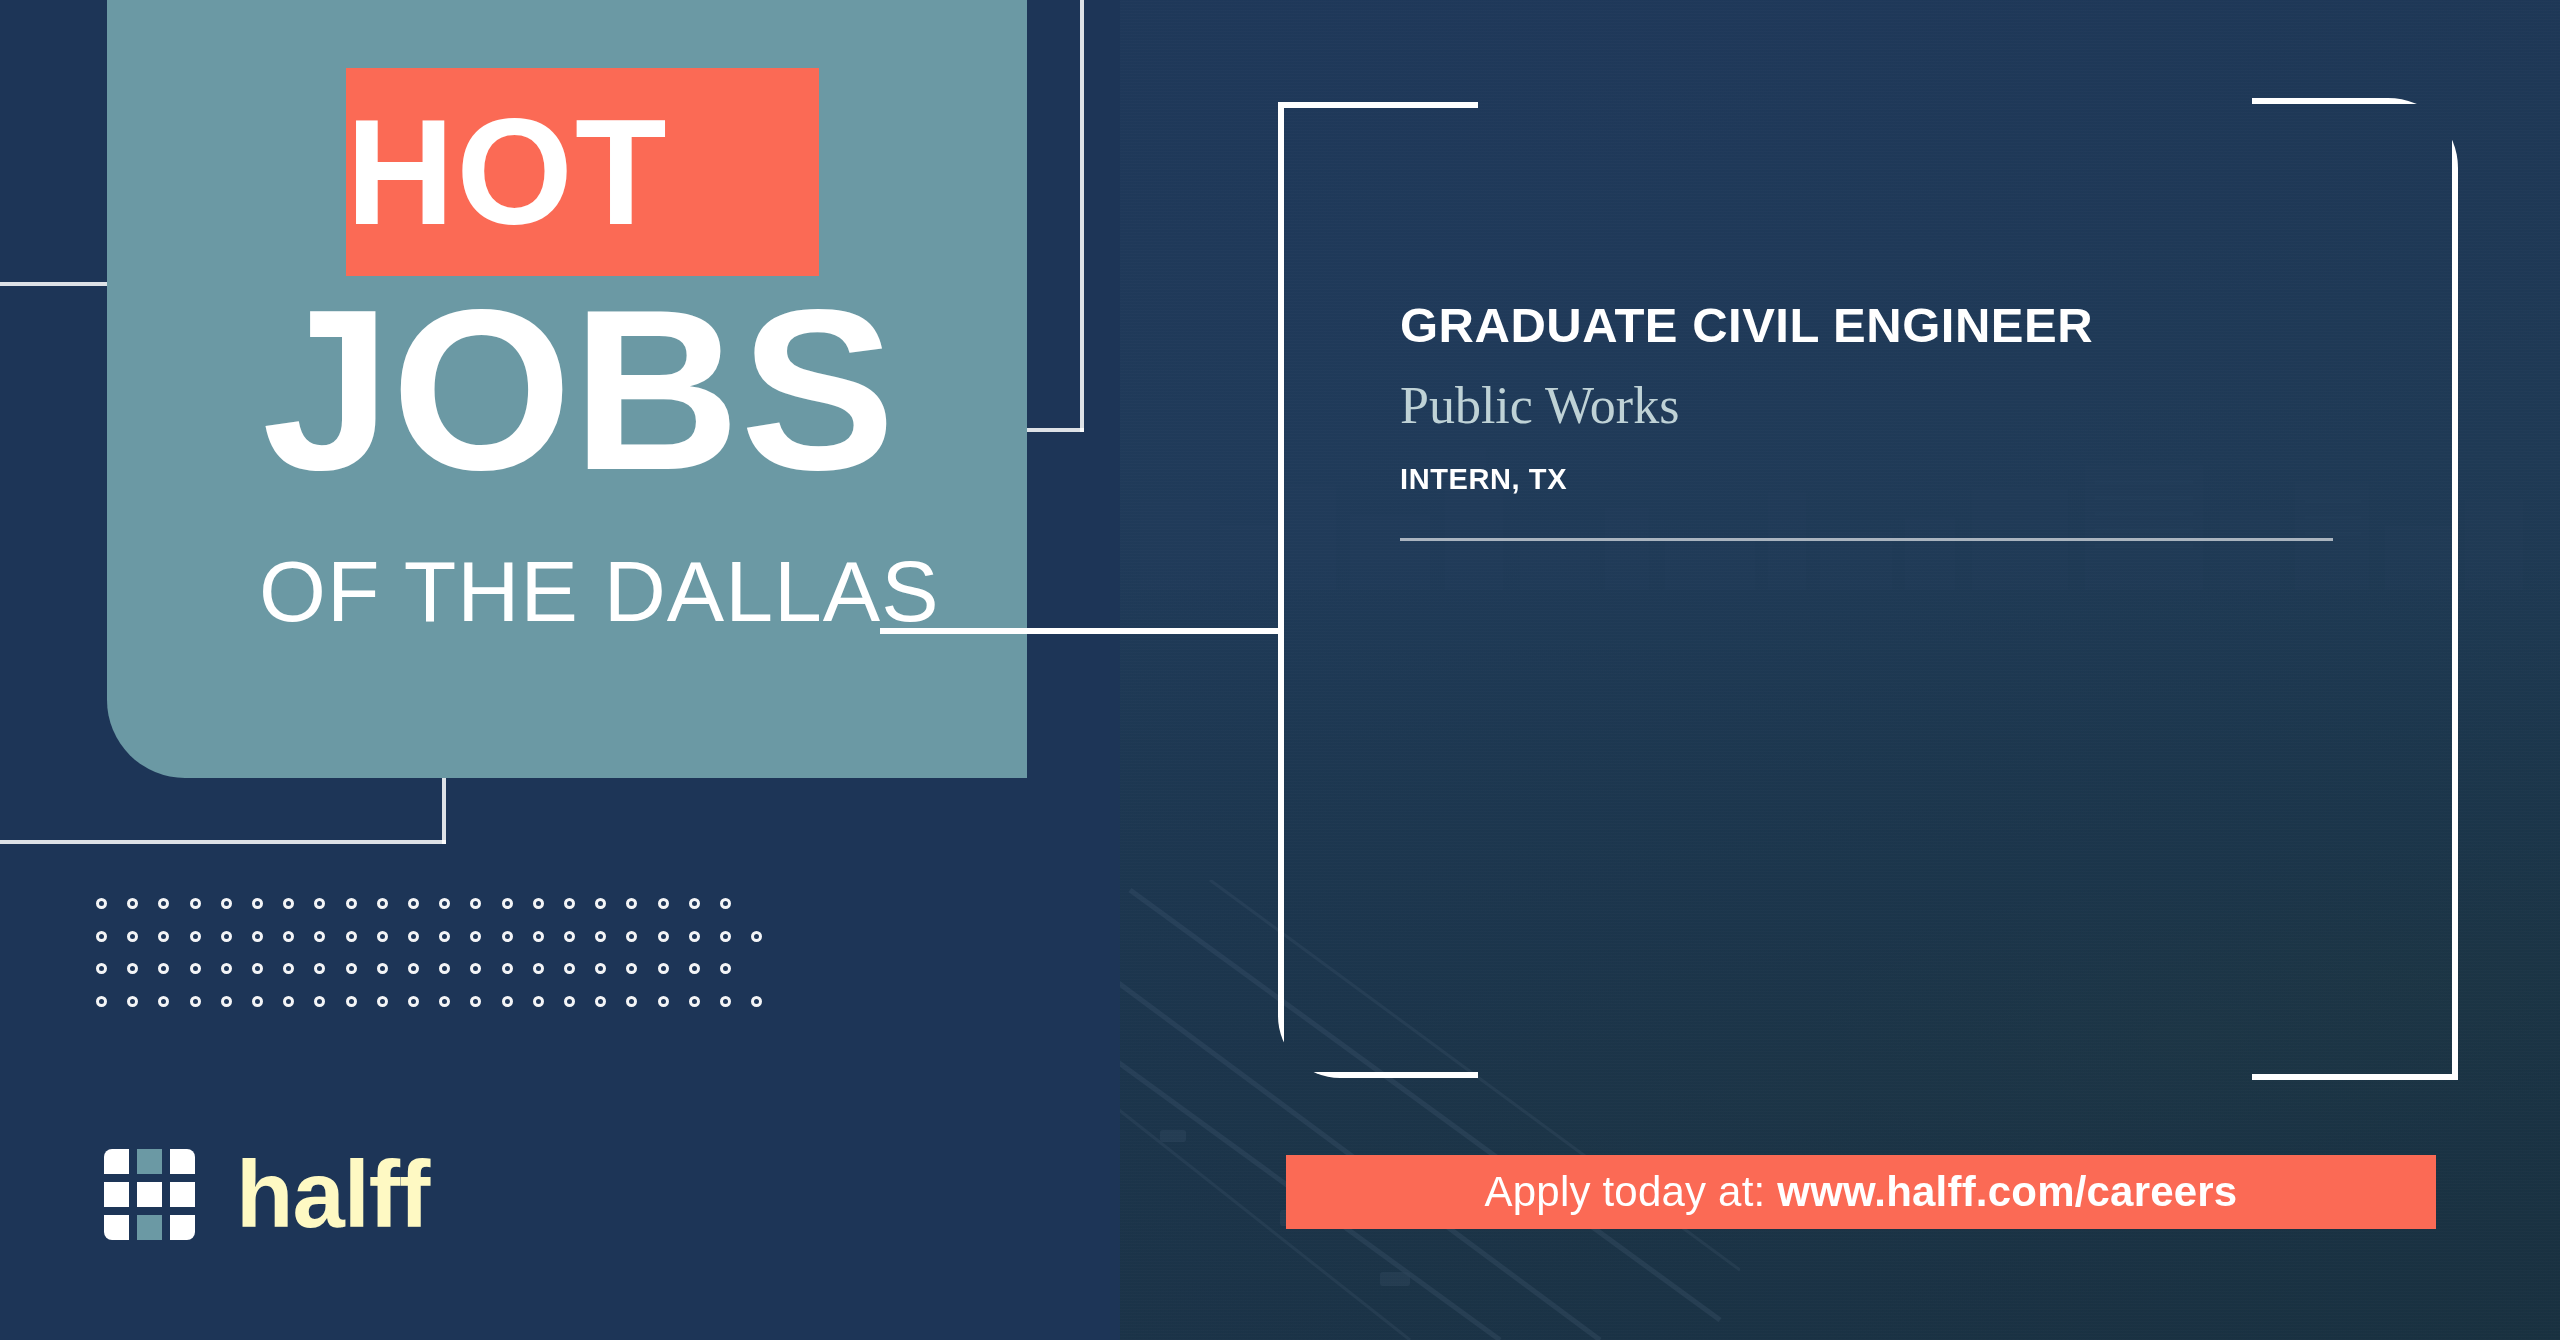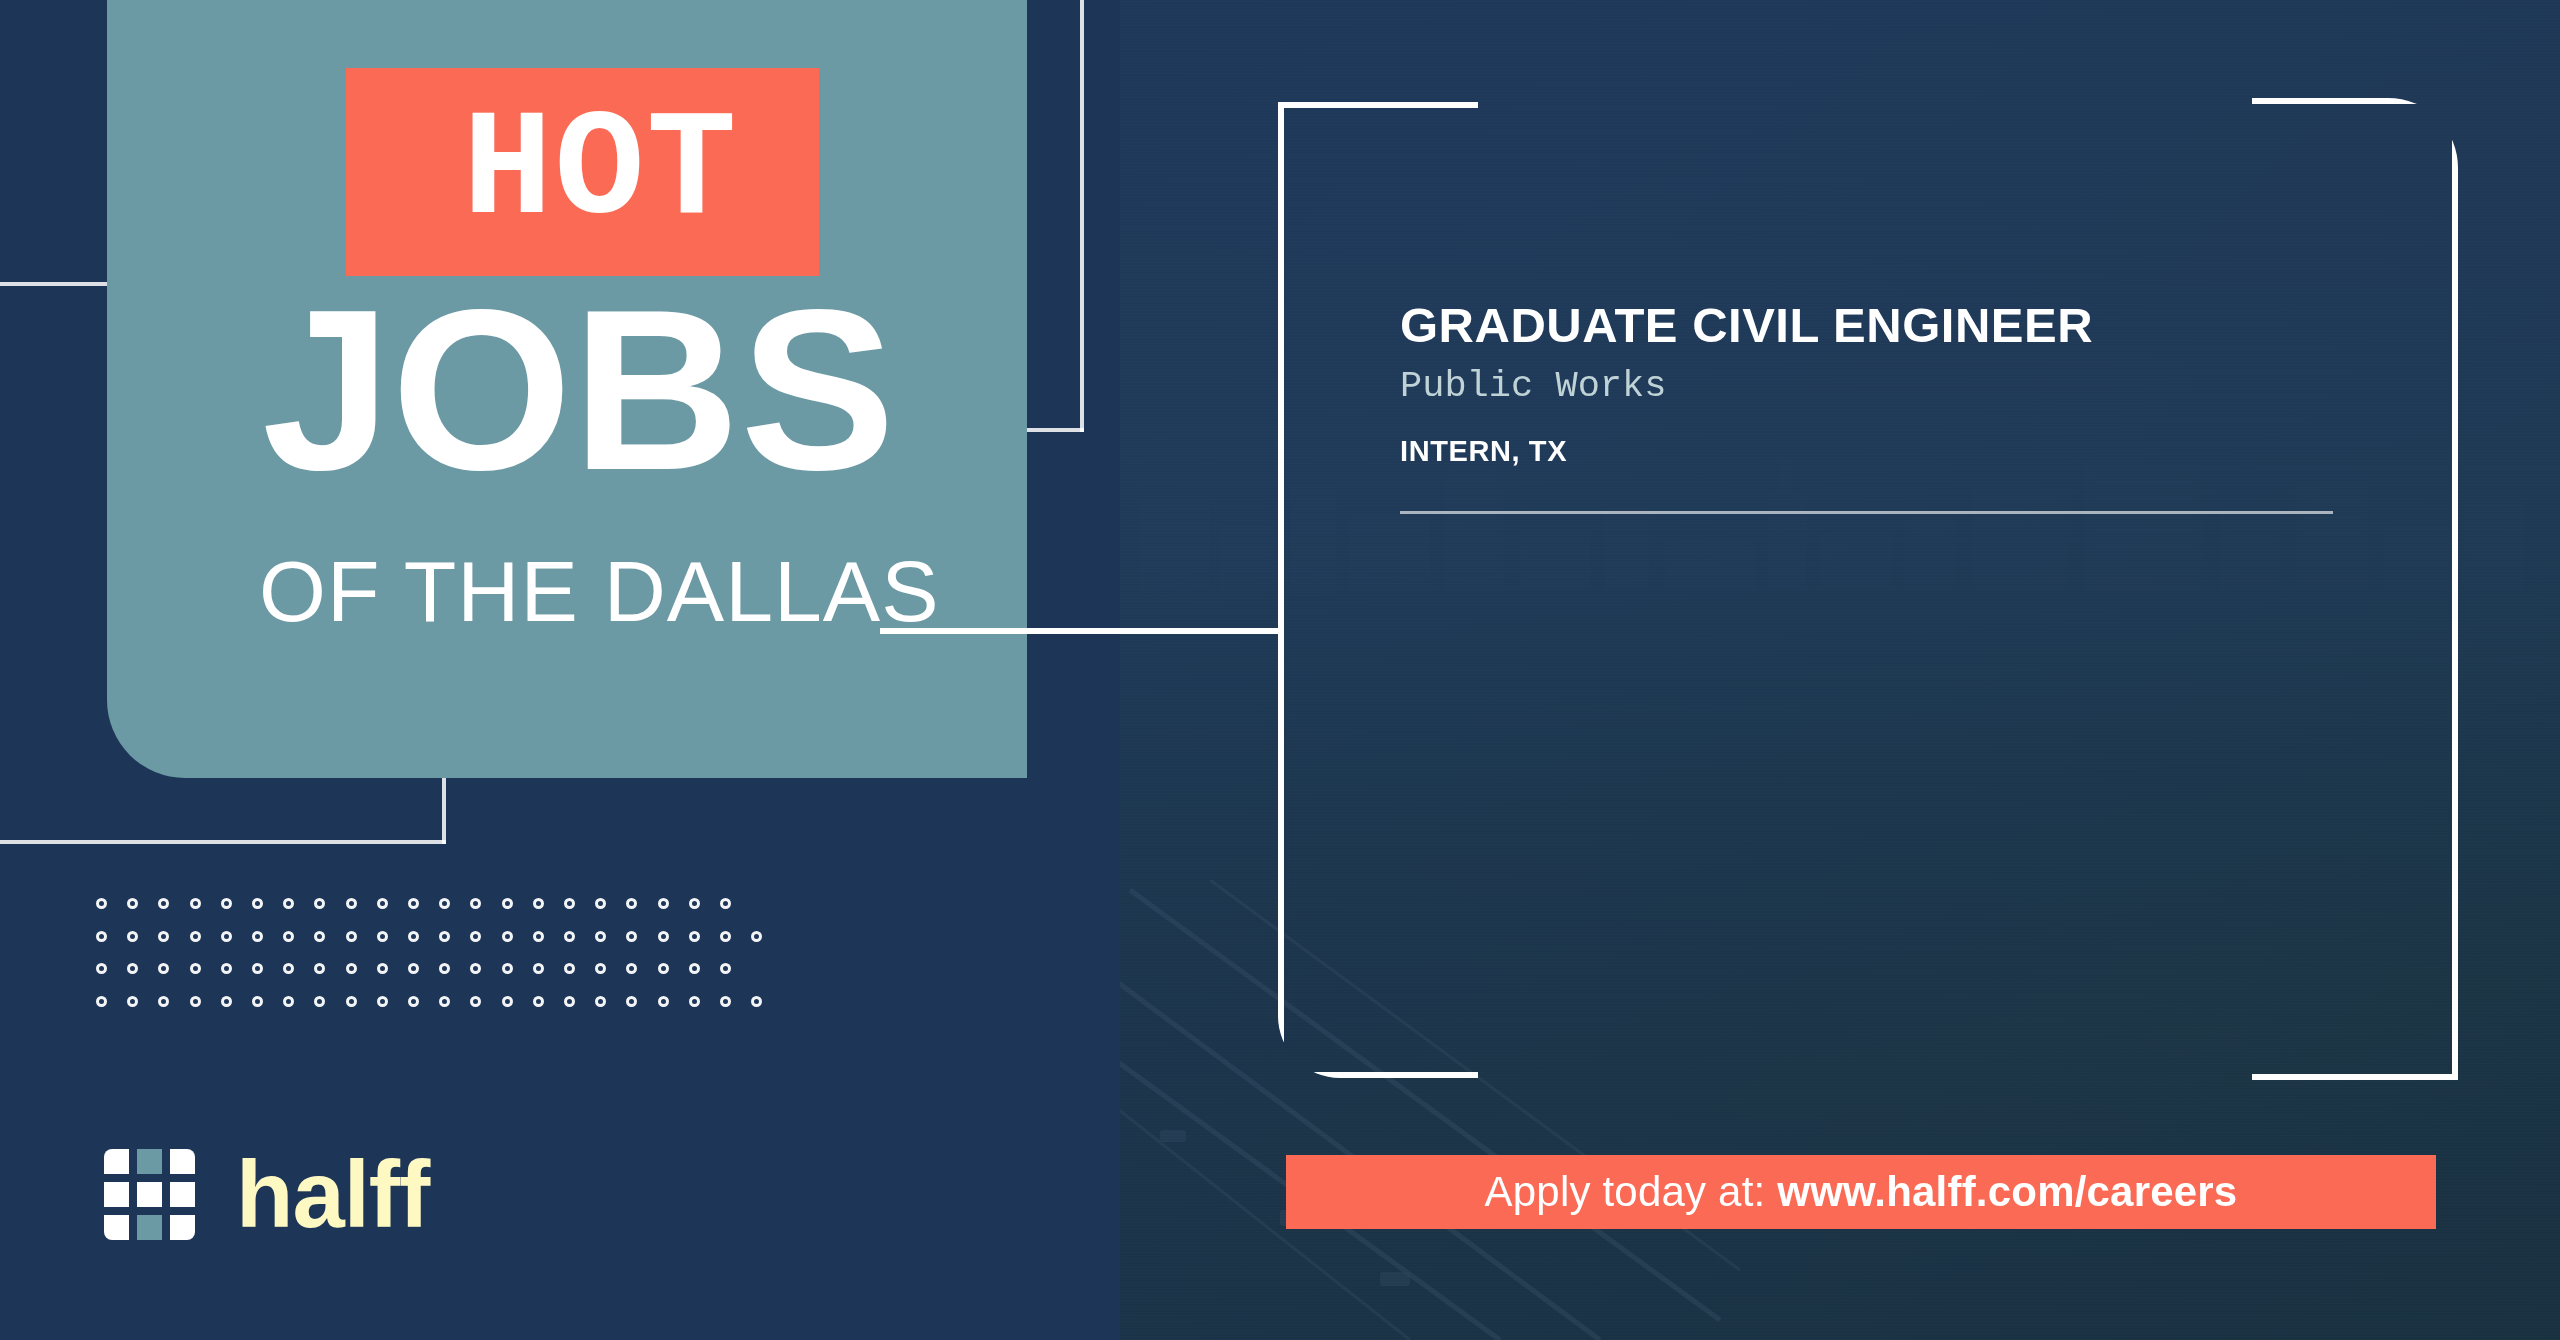--- a/index.html
+++ b/index.html
@@ -155,28 +155,27 @@
     top: 108px;
     width: 473px;
     height: 208px;
     background: #fb6a55;
   }
   .hot-text {
     position: absolute;
     left: 0; right: 0;
     top: 50%;
     transform: translateY(-50%);
-    text-align: center;
+    text-align: left;
     color: #ffffff;
-    font-family: Liberation Mono, monospace;
+    font-family: Liberation Sans, sans-serif;
     font-weight: bold;
     font-size: 150px;
     letter-spacing: 2px;
     line-height: 1;
-    margin-left: 36px;
   }
   .jobs-text {
     position: absolute;
     left: 155px;
     top: 316px;
     color: #ffffff;
     font-family: "Liberation Sans", sans-serif;
     font-weight: bold;
     font-size: 228px;
     line-height: 1;
@@ -238,25 +237,25 @@
     color: #ffffff;
     font-family: "Liberation Sans", sans-serif;
     font-weight: bold;
     font-size: 49px;
     letter-spacing: 0.5px;
     line-height: 1.05;
     white-space: nowrap;
   }
   .job-dept {
     color: #bfd2d6;
-    font-family: Liberation Mono, monospace;
+    font-family: Liberation Serif, serif;
     font-weight: 300;
-    font-size: 37px;
+    font-size: 52px;
     line-height: 1.05;
-    margin-top: 16px;
+    margin-top: 28px;
     white-space: nowrap;
   }
   .job-loc {
     color: #ffffff;
     font-family: "Liberation Sans", sans-serif;
     font-weight: bold;
     font-size: 29px;
     letter-spacing: 0.6px;
     line-height: 1.05;
     margin-top: 30px;

